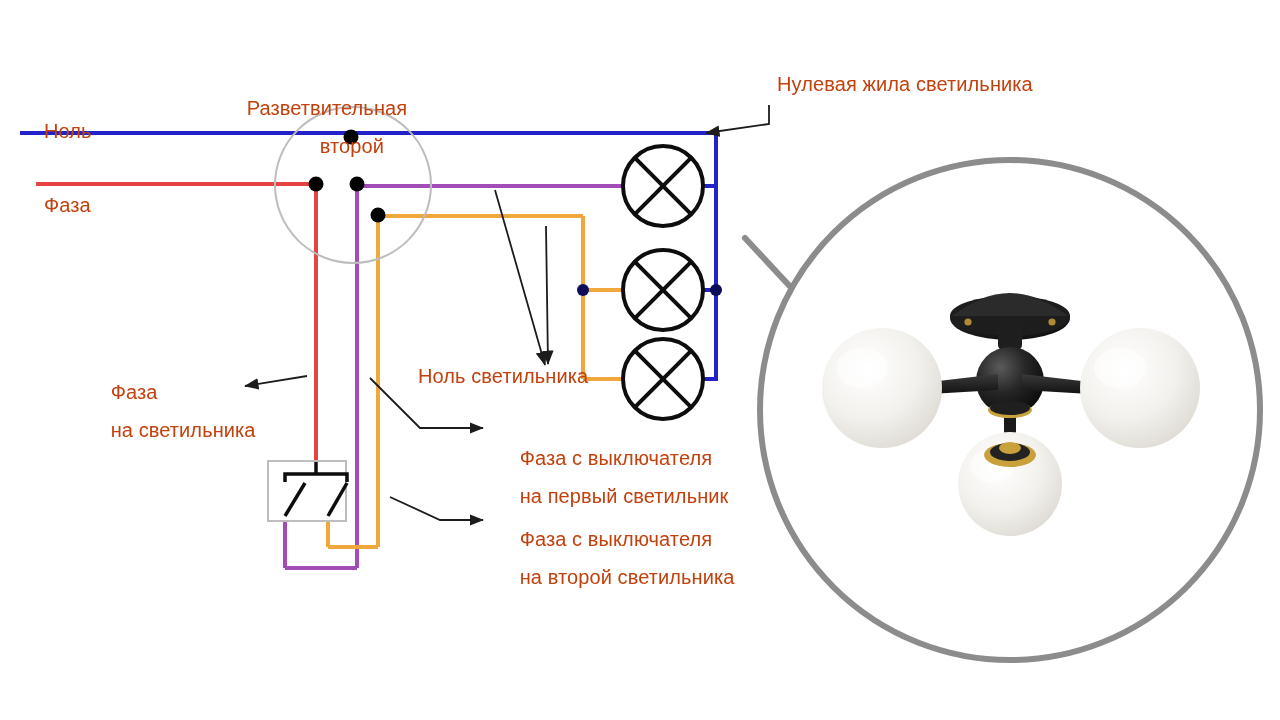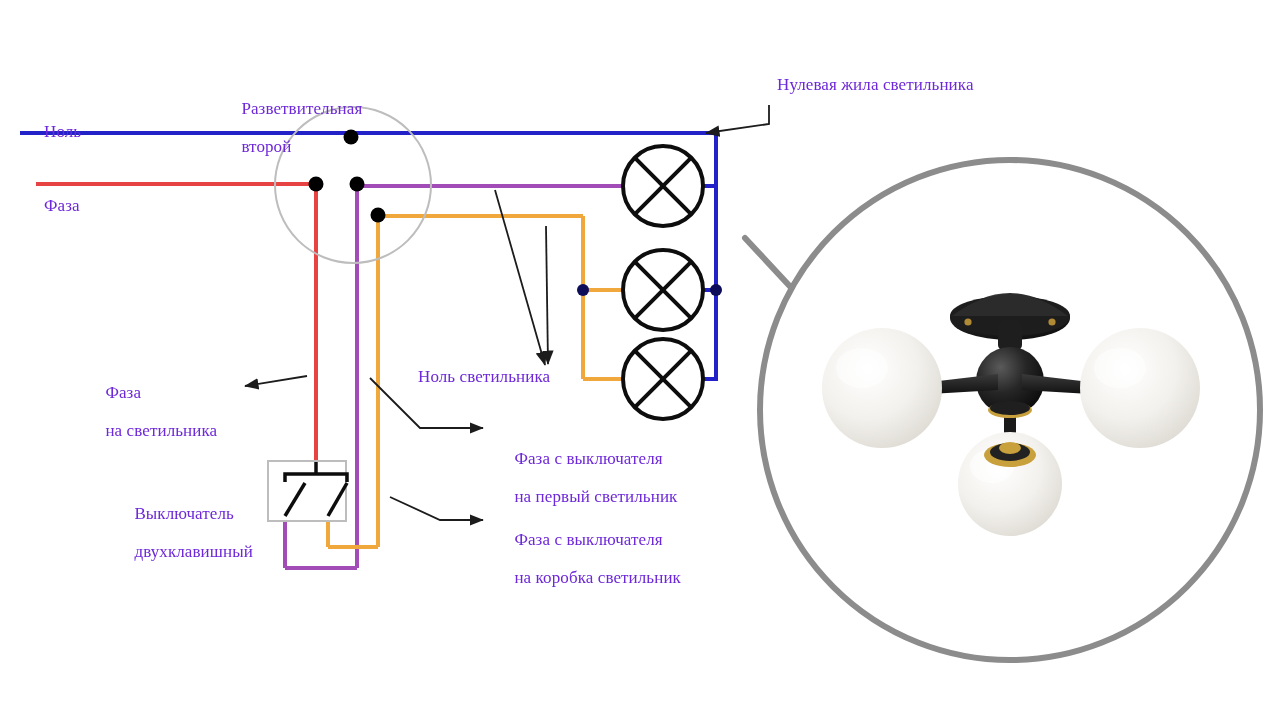--- a/index.html
+++ b/index.html
@@ -17,28 +17,28 @@
   }
   #diagram-svg {
     position: absolute;
     left: 0;
     top: 0;
     width: 1280px;
     height: 720px;
   }
   .lbl {
     position: absolute;
-    color: #6d28d9;
-    font-family: Liberation Serif, serif;
-    font-size: 17px;
+    color: #c2410c;
+    font-family: Liberation Sans, sans-serif;
+    font-size: 20px;
     line-height: 19px;
     white-space: pre;
     letter-spacing: 0.1px;
   }
-  .lbl.center { text-align: left; }
+  .lbl.center { text-align: right; }
 </style>
 </head>
 <body>
 
 <div id="stage">
 
   <svg id="diagram-svg" viewBox="0 0 1280 720">
     <defs>
       <marker id="arrowhead" markerWidth="9" markerHeight="9" refX="7.5" refY="3.2" orient="auto">
         <path d="M0,0 L8,3.2 L0,6.4 Z" fill="#1c1c1c"></path>
@@ -190,28 +190,24 @@
 
   <div class="lbl" style="left:777px; top:75px;">Нулевая жила светильника</div>
 
   <div class="lbl" style="left:88px; top:364px;">
     <span>Фаза</span><br>
     <span>на светильника</span>
   </div>
 
   <div class="lbl" style="left:418px; top:367px;">Ноль светильника</div>
 
-  <div class="lbl" style="left:117px; top:485px;">
-    <span>Выключатель</span><br>
-    <span>двухклавишный</span>
-  </div>
 
   <div class="lbl" style="left:497px; top:430px;">
     <span>Фаза с выключателя</span><br>
     <span>на первый светильник</span>
   </div>
 
   <div class="lbl" style="left:497px; top:511px;">
     <span>Фаза с выключателя</span><br>
-    <span>на коробка светильник</span>
+    <span>на второй светильника</span>
   </div>
 
 </div>
 
 </body></html>

